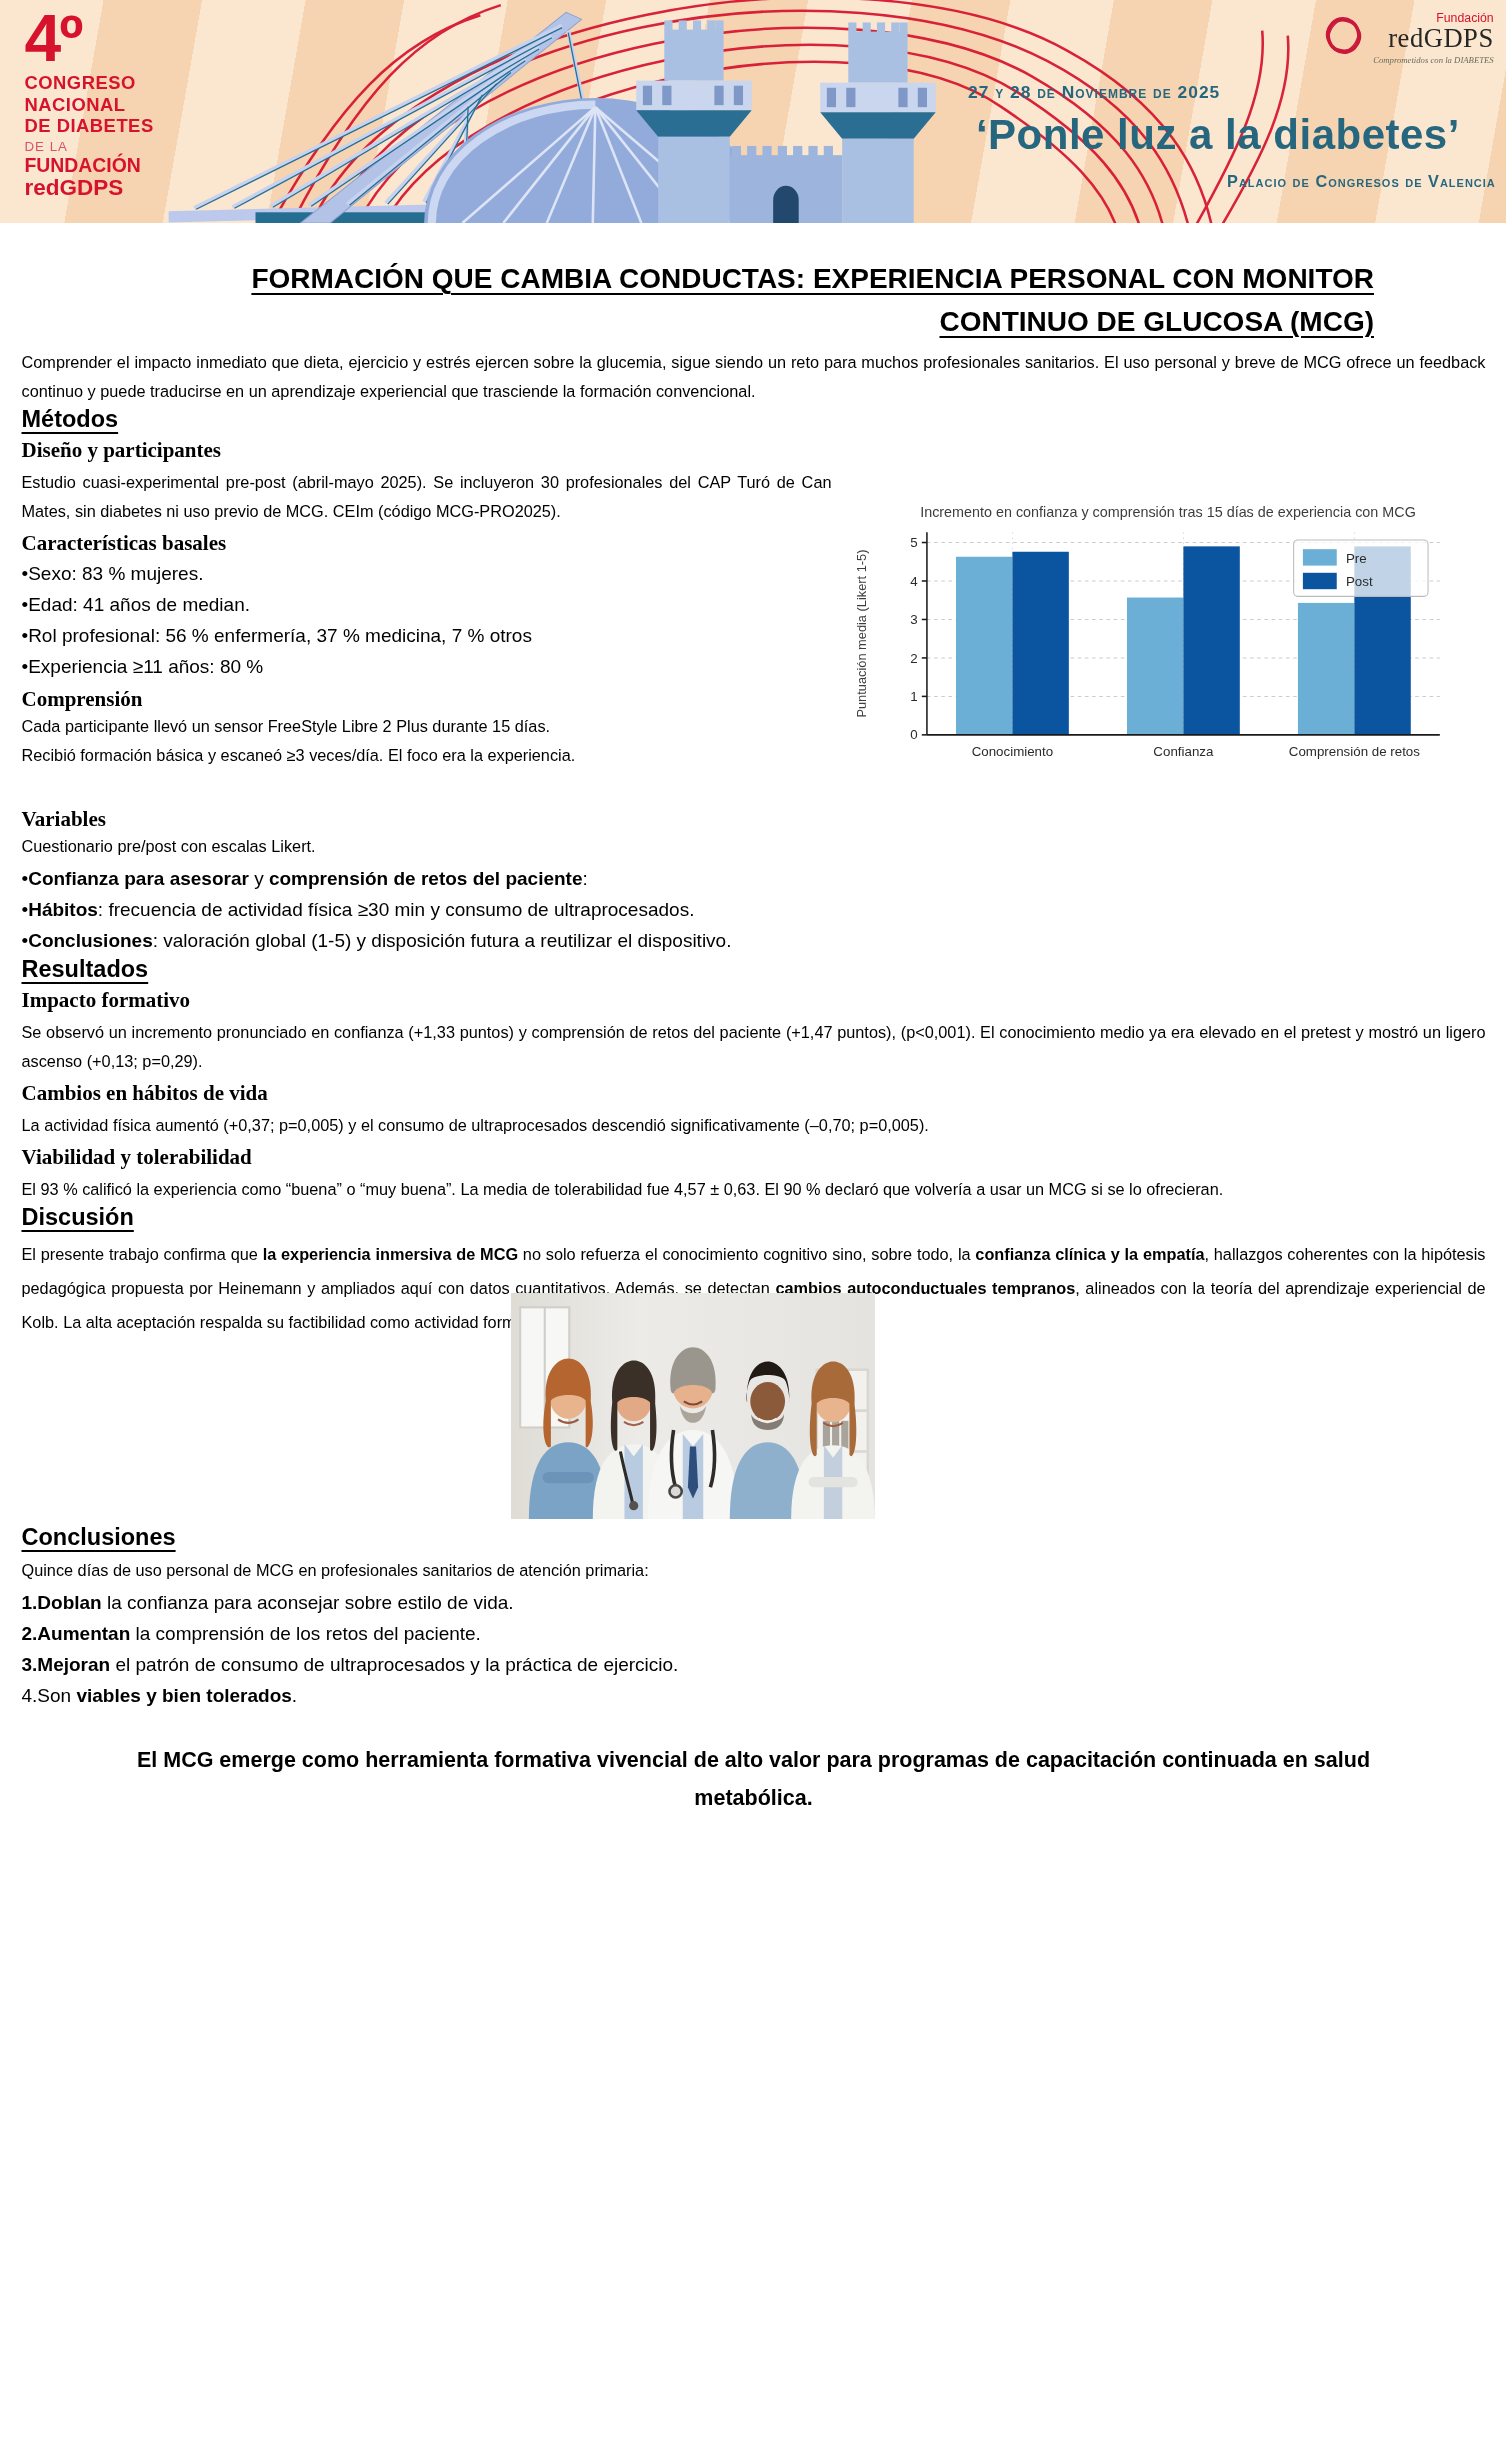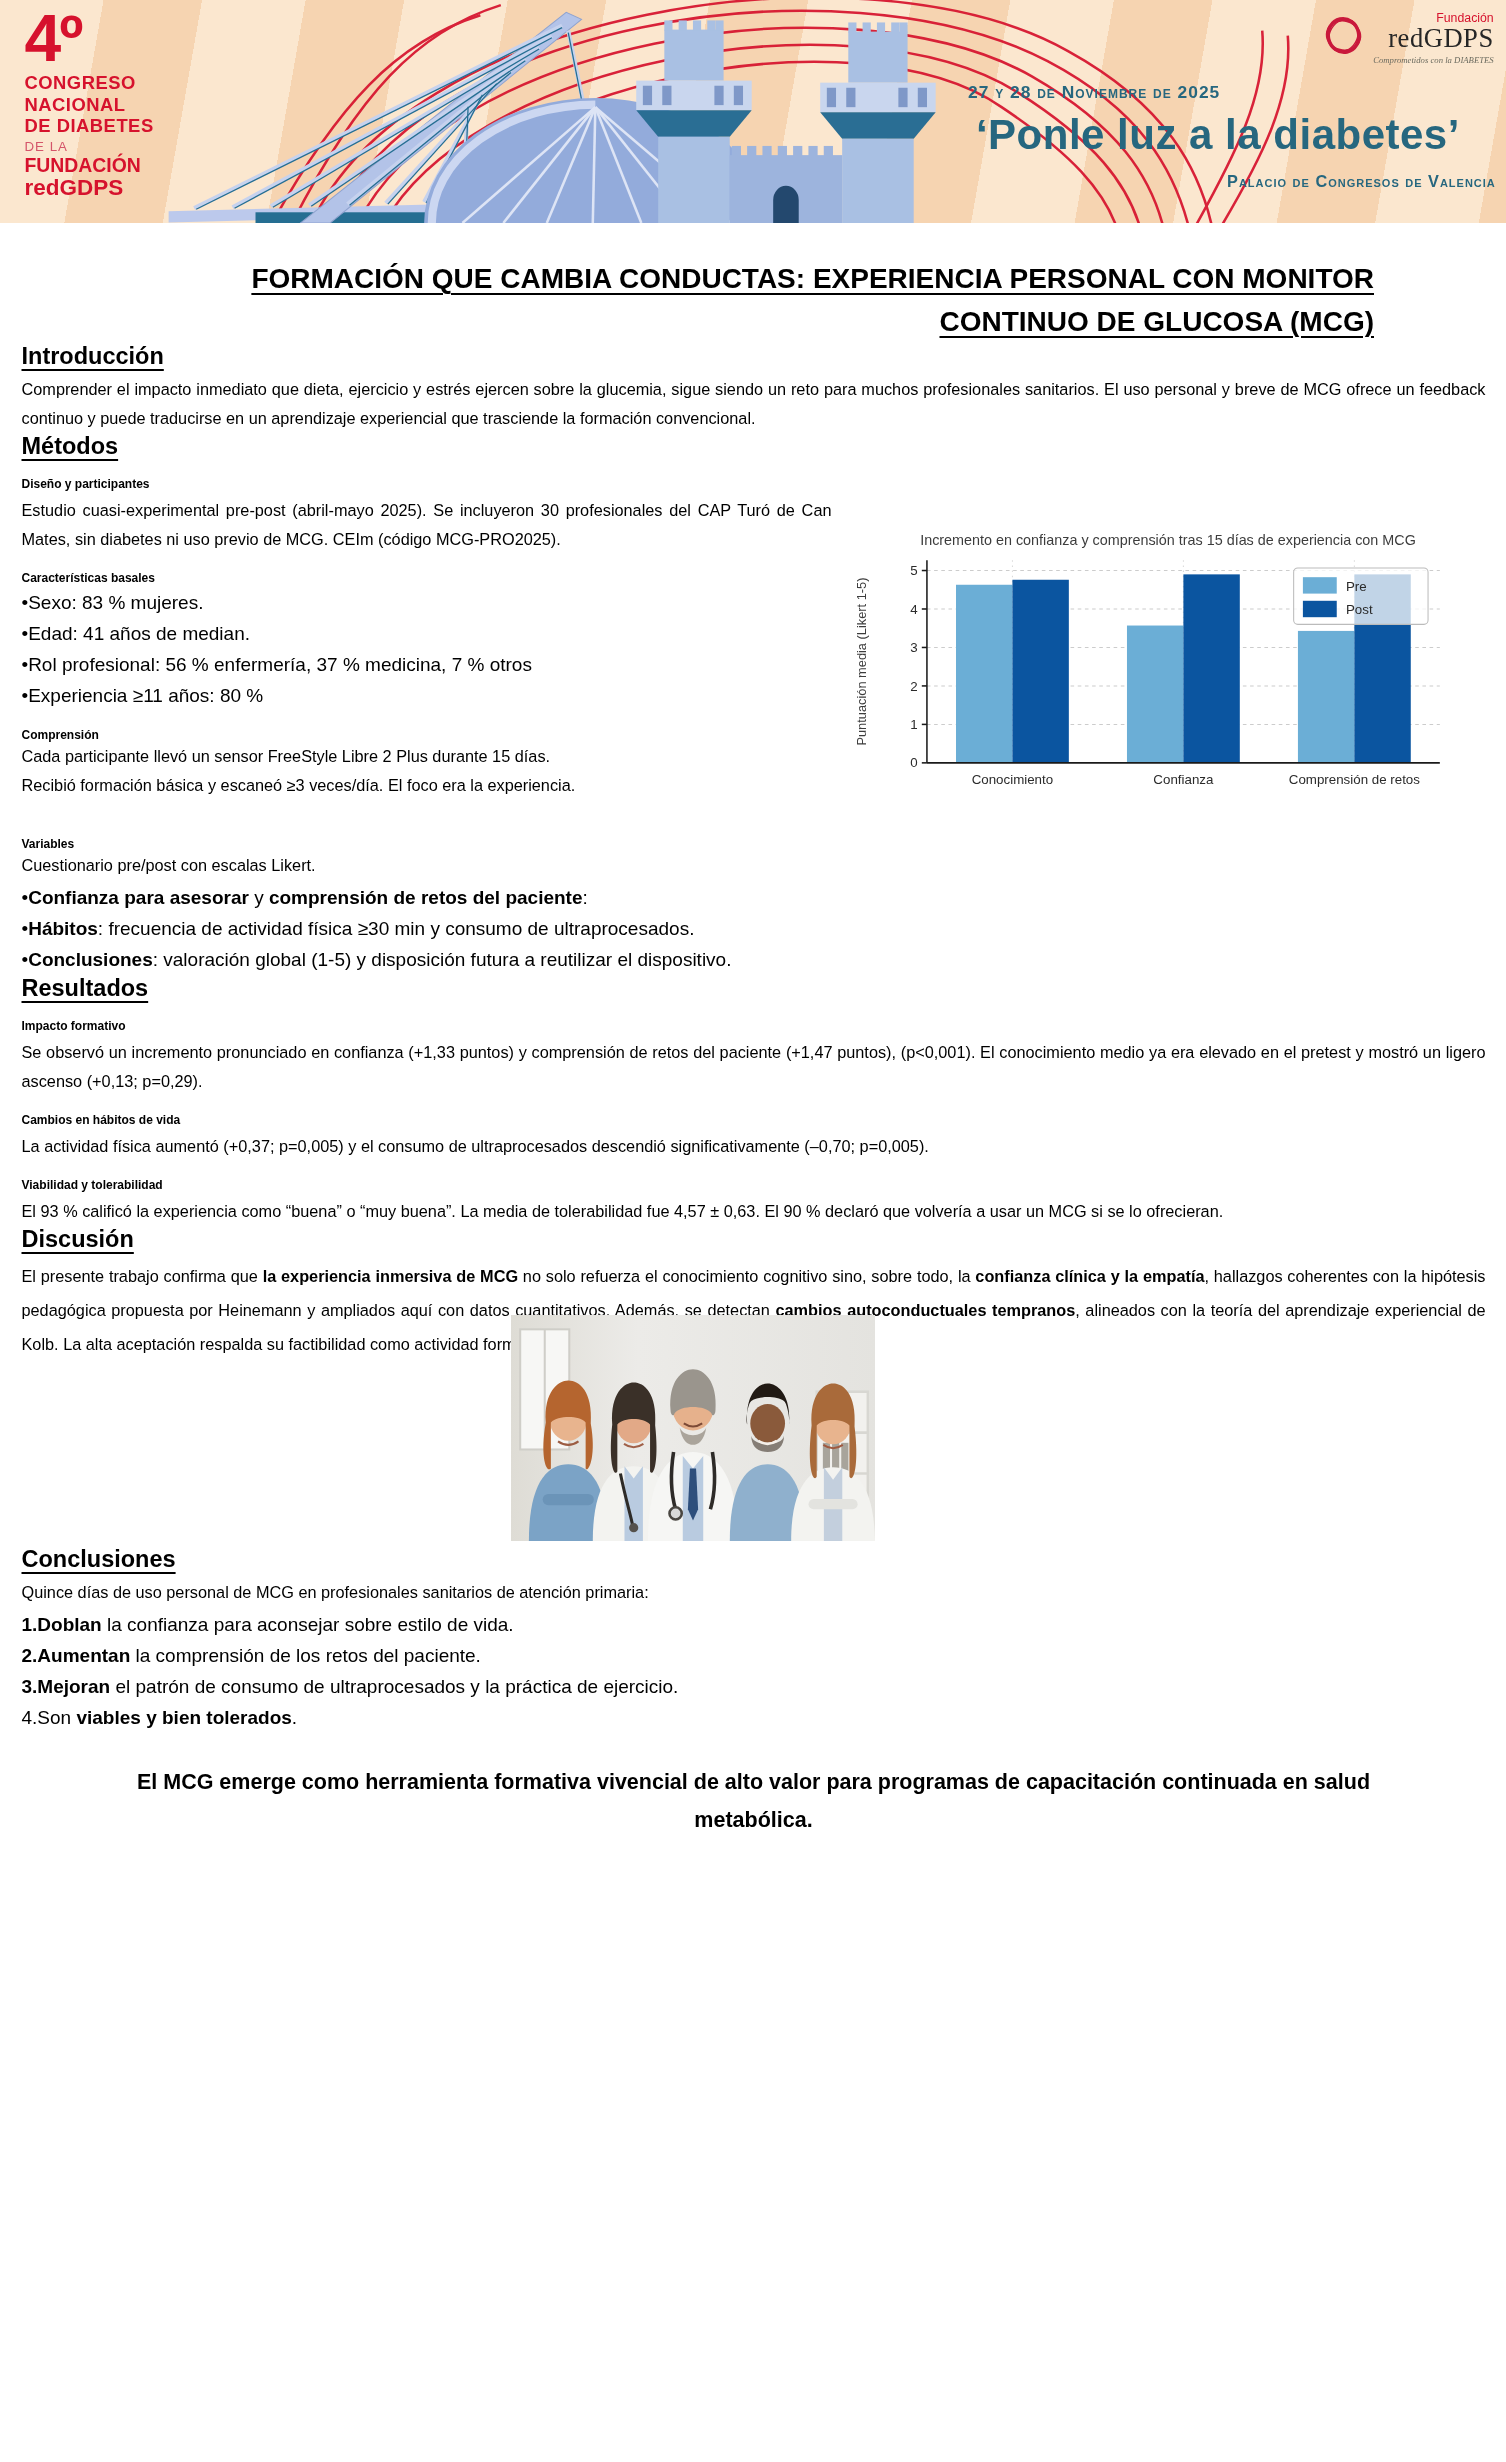--- a/index.html
+++ b/index.html
@@ -23,21 +23,21 @@
   .brand-col{display:flex;flex-direction:column;align-items:flex-end;}
   .brand-fundacion{font-size:12.3px;color:#d6122d;font-weight:400;}
   .brand-name{font-family:"Liberation Serif",serif;font-size:26.6px;color:#262626;letter-spacing:0.5px;margin-top:-2px;}
   .brand-tagline{font-family:"Liberation Serif",serif;font-style:italic;font-size:8.7px;color:#6b6b5f;margin-top:1px;}
 
   
   .content{padding:0 21.5px;}
   h1.poster-title{margin:34px auto 0;max-width:1241px;text-align:right;font-size:28px;font-weight:800;
     line-height:43px;text-decoration:underline;text-decoration-thickness:2px;text-underline-offset:5.1px;}
   h2.section{font-size:23.5px;font-weight:800;margin:0;text-decoration:underline;text-decoration-thickness:2px;text-underline-offset:5.1px;}
-  h3.sub{font-size:12px;font-weight:800;margin:17px 0 0 0;}
+  h3.sub{font-size:21px;font-weight:800;margin:5px 0 0 0;font-family:Liberation Serif, serif;}
   p.body{font-size:16.3px;line-height:29px;margin:5.1px 0 0 0;text-align:justify;}
   p.line{font-size:16.3px;line-height:29px;margin:0;}
   ul.plain{list-style:none;margin:2px 0 0 0;padding:0;}
   ul.plain li{font-size:19px;line-height:31px;}
   .mt-intro{margin-top:51px;}
   .mt-metodos{margin-top:40px;}
   .mt-resultados{margin-top:72px;}
   .mt-discusion{margin-top:49px;}
 
   
@@ -196,21 +196,20 @@
       <div class="brand-tagline">Comprometidos con la DIABETES</div>
     </div>
   </div>
 </header>
 
 <main class="content">
 
   <h1 class="poster-title">FORMACIÓN QUE CAMBIA CONDUCTAS: EXPERIENCIA PERSONAL CON MONITOR CONTINUO DE GLUCOSA (MCG)</h1>
 
   <section>
-    <h2 class="section mt-intro">Introducción</h2>
     <p class="body">Comprender el impacto inmediato que dieta, ejercicio y estrés ejercen sobre la glucemia, sigue siendo un reto para muchos profesionales sanitarios. El uso personal y breve de MCG ofrece un feedback continuo y puede traducirse en un aprendizaje experiencial que trasciende la formación convencional.</p>
   </section>
 
   <section>
     <h2 class="section mt-metodos">Métodos</h2>
     <h3 class="sub">Diseño y participantes</h3>
     <p class="body">
       <span class="chart-float" id="chart-host" style="display:block;"><svg viewBox="0 0 1240 515" width="100%" height="100%" font-family="Liberation Sans, sans-serif" style="font-size:32px">
             <rect width="1240" height="515" fill="#ffffff"></rect>
             <text x="620" y="36" text-anchor="middle" font-size="28" fill="#3d3d3d">Incremento en confianza y comprensión tras 15 días de experiencia con MCG</text>

